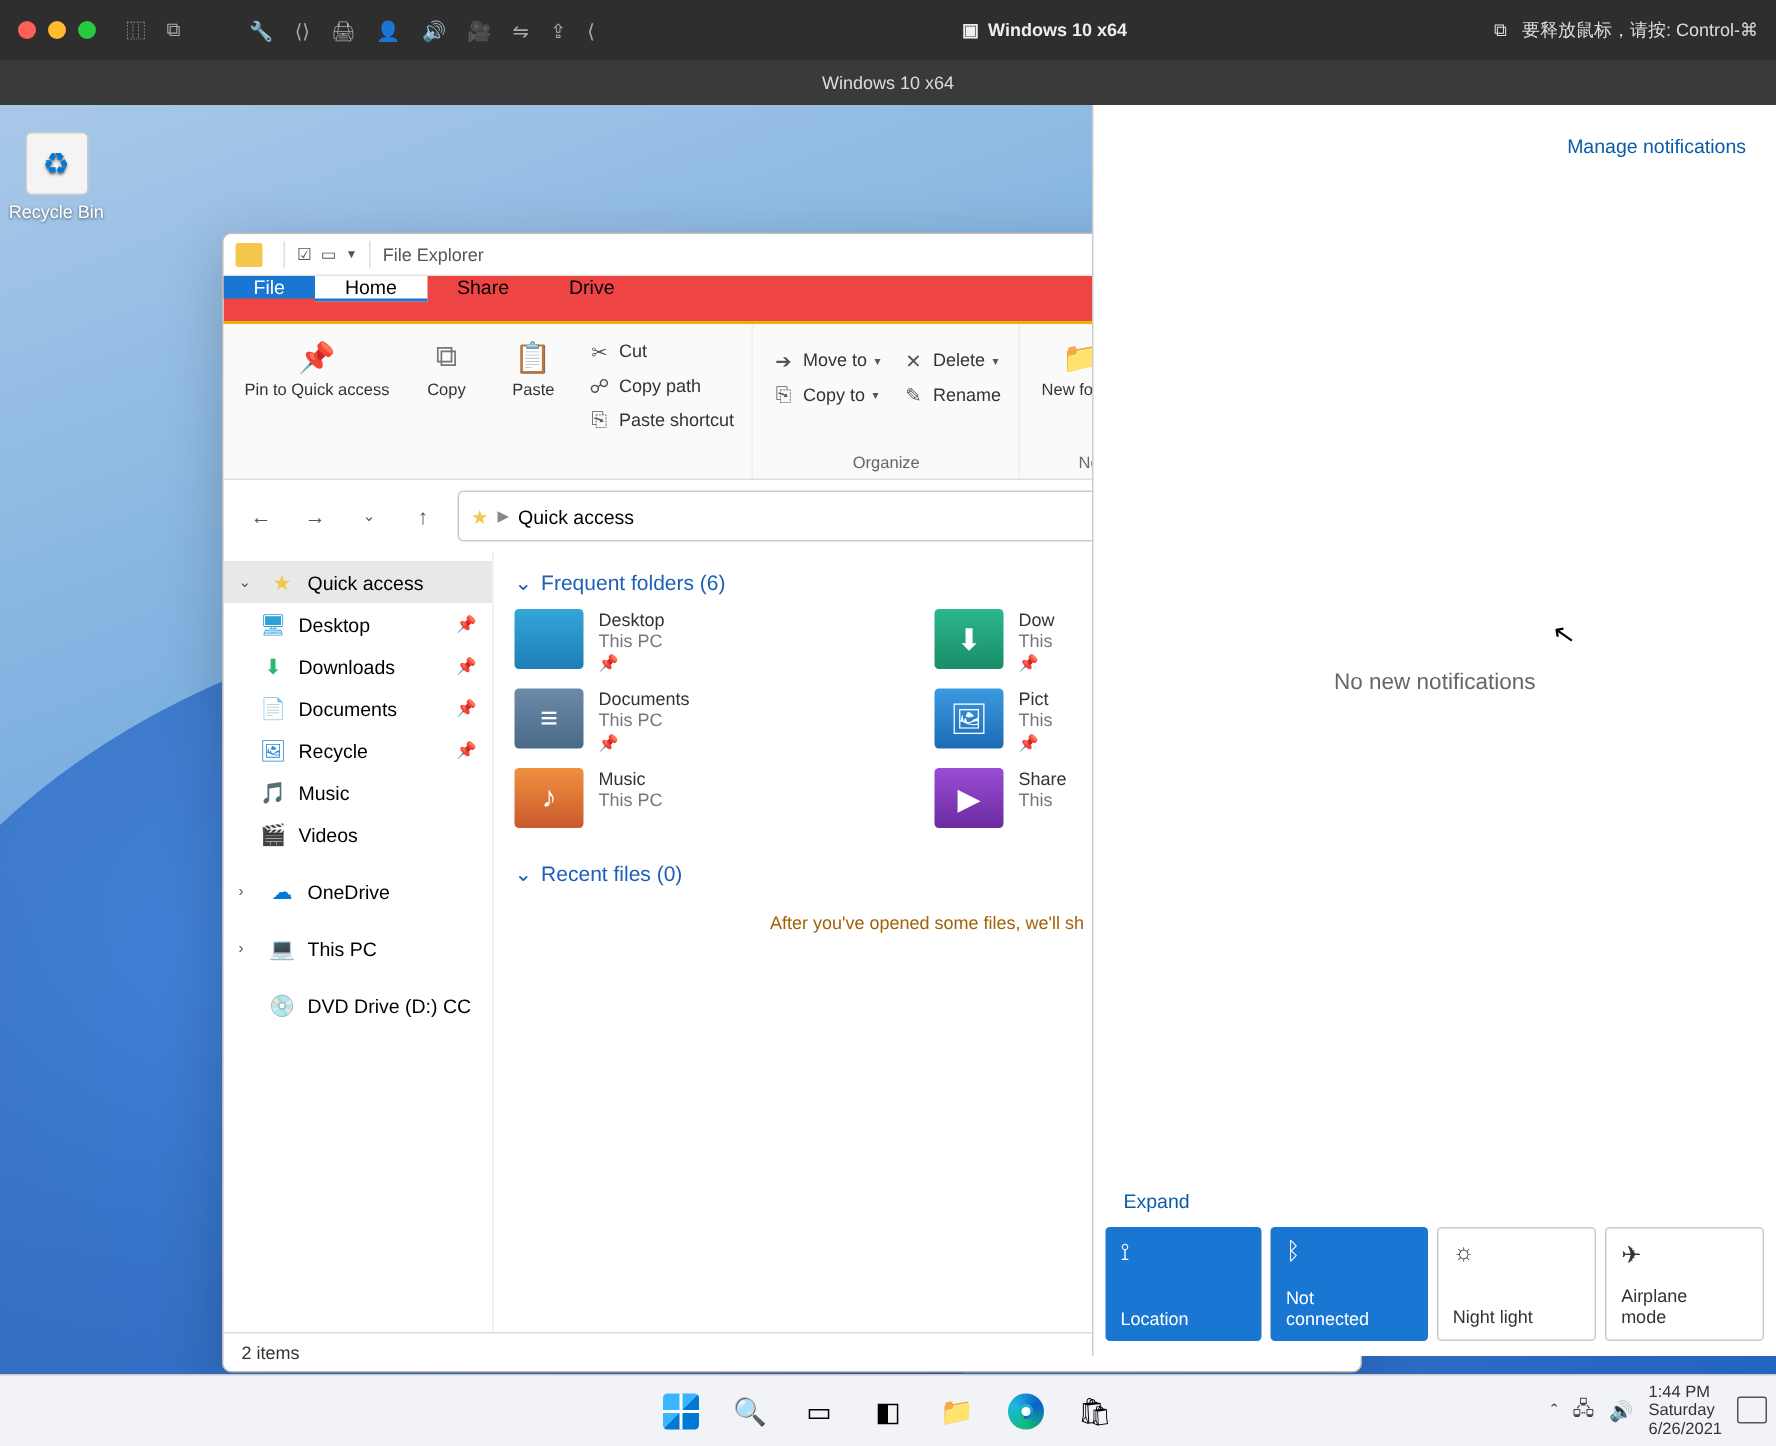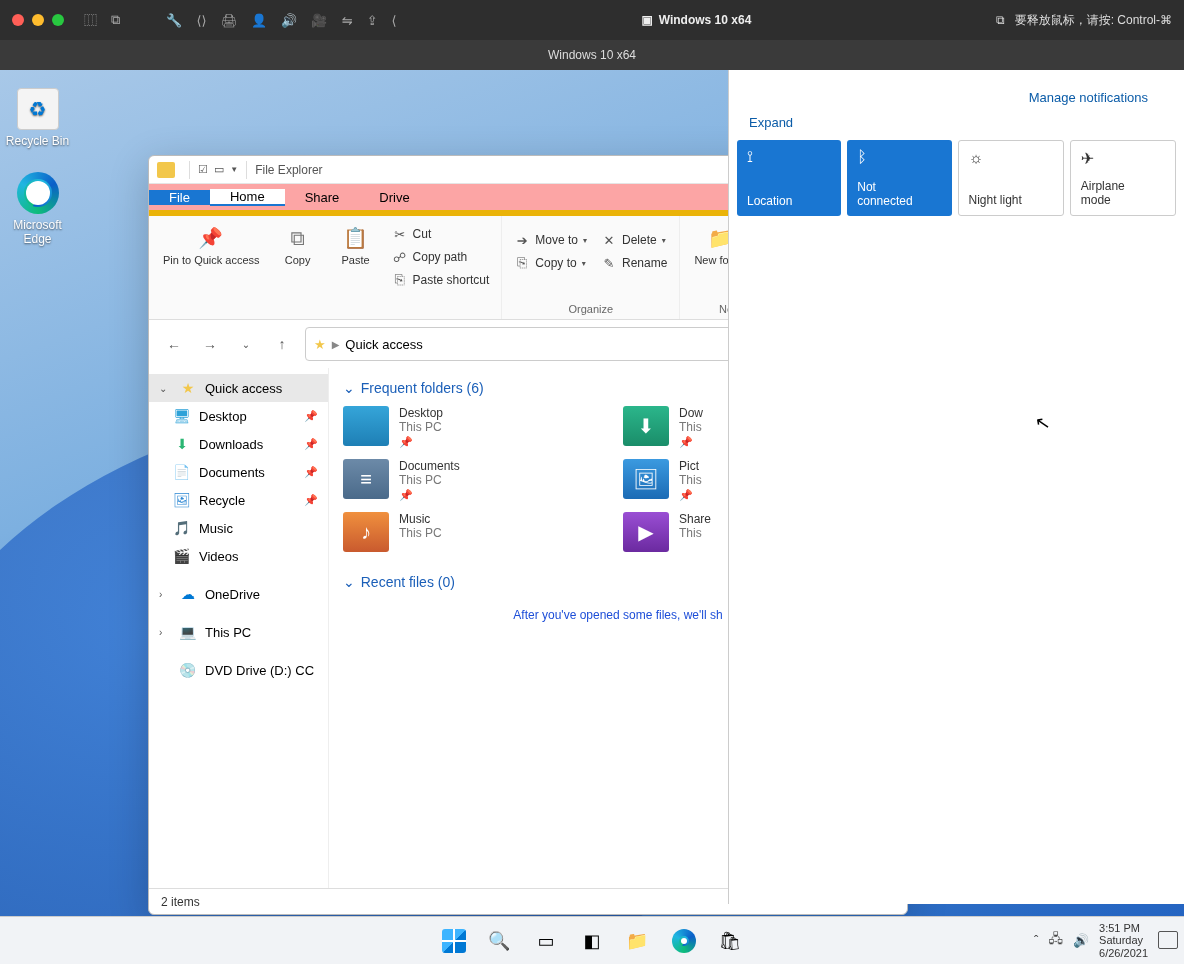--- a/index.html
+++ b/index.html
@@ -30,21 +30,21 @@
 .edge-ic::before{content:""; position:absolute; inset:7px; border-radius:50%; background:conic-gradient(from 200deg,#0ebc7a,#1fb6e1,#0b5fc9);}
 
 
 .explorer { position: absolute; top: 85px; left: 148px; width: 760px; height: 760px; background: #fff; border: 1px solid #bbb; border-radius: 6px; display:flex; flex-direction:column; overflow:hidden; box-shadow:0 10px 40px rgba(0,0,0,.2);}
 .titlebar { height: 28px; display: flex; align-items: center; padding: 0 8px; font-size: 12px; border-bottom:1px solid #e5e5e5;}
 .titlebar .folder-ic{width:18px;height:16px;background:#f2c74b;border-radius:2px;margin-right:6px;position:relative;}
 .titlebar .sep{width:1px;height:18px;background:#ddd;margin:0 8px;}
 .qat{display:flex;gap:6px;align-items:center;color:#555;font-size:11px;}
 .caret-down{font-size:8px;color:#555;}
 
-.ribbon-tabs { height: 32px; display: flex; align-items: center; background: #fca5a5; border-bottom:6px solid #eab308;}
+.ribbon-tabs { height: 32px; display: flex; align-items: flex-start; background: #ef4444; border-bottom:2px solid #eab308;}
 .ribbon-tab { padding: 0 20px; font-size: 13px; display: flex; align-items: center; cursor:pointer;}
 .ribbon-tab.active { background: #1976d2; color: #fff; }
 .ribbon-tab.sel { color:#000; background:#fff; border-bottom:2px solid #1976d2;padding-left:20px;}
 
 .ribbon { height: 104px; display: flex; border-bottom: 1px solid #ddd; background:#fafafa;}
 .ribbon-group { display: flex; flex-direction: column; padding: 4px 8px 2px; border-right: 1px solid #eee; }
 .ribbon-group-row { display: flex; flex: 1; align-items:flex-start; gap:6px;}
 .ribbon-btn { display: flex; flex-direction: column; align-items: center; justify-content:center; font-size: 11px; color: #333; padding: 4px 6px; text-align:center; gap:2px; cursor:pointer; min-width:52px;}
 .ribbon-btn .bi{width:28px;height:28px;display:flex;align-items:center;justify-content:center;font-size:20px;color:#777;}
 .ribbon-small-col{display:flex;flex-direction:column;gap:3px;padding-top:4px;}
@@ -69,27 +69,27 @@
 .side-sub{padding-left:24px;}
 
 .content { flex: 1; padding: 12px 14px; font-size: 13px; overflow:hidden;}
 .section-head { color: #1b5fb8; font-size: 14px; display:flex;align-items:center;gap:6px; margin-bottom:10px; cursor:pointer;}
 .folder-grid { display: grid; grid-template-columns: repeat(2, 260px); gap: 10px 20px; margin-bottom:22px;}
 .folder-item { display: flex; gap: 10px; align-items:flex-start; cursor:pointer;}
 .folder-thumb { width: 46px; height: 40px; border-radius: 3px; display:flex;align-items:center;justify-content:center;color:#fff;font-size:20px;}
 .folder-meta { font-size: 12px; color: #333;}
 .folder-meta .sub{color:#777;}
 .folder-meta .pin{color:#999;font-size:11px;margin-top:2px;}
-.recent-msg{color:#1d4ed8;font-size:12px;text-align:center;margin-top:18px;}
+.recent-msg{color:#a16207;font-size:12px;text-align:center;margin-top:18px;}
 
 .statusbar { height: 26px; border-top: 1px solid #ddd; font-size: 12px; color: #333; display:flex; align-items:center; padding:0 12px;}
 
 
 .action-center { position: absolute; top: 0; right: 0; width: 456px; height: 834px; background: #fff; border-left:1px solid #ccc; display:flex; flex-direction:column; }
-.ac-head { display:flex; justify-content:flex-end; padding: 20px 36px 10px; font-size: 13px; color: #0b5ca8; }
+.ac-head { display:flex; justify-content:flex-end; padding: 20px 20px 10px; font-size: 13px; color: #0b5ca8; }
 .ac-head span{cursor:pointer;}
 .ac-body { flex:1; display:flex; align-items:center; justify-content:center; color:#666; font-size:15px;}
 .ac-expand{padding:0 20px 10px;color:#0b5ca8;font-size:13px;cursor:pointer;}
 .ac-tiles { display:flex; gap:6px; padding: 0 8px 10px;}
 .ac-tile { flex:1; height: 76px; border-radius: 3px; padding: 8px 10px; font-size: 12px; display:flex; flex-direction:column; justify-content:space-between; cursor:pointer;}
 .ac-tile.on{background:#1976d2;color:#fff;}
 .ac-tile.off{background:#fff;border:1px solid #ccc;color:#333;}
 .ac-tile .ti{font-size:16px;}
 
 
@@ -142,24 +142,20 @@
   </div>
 
 <div class="desktop">
   <div class="wave"></div>
 
   <div class="desktop-icons">
     <div class="desktop-icon">
       <div class="ic bin"></div>
       <div>Recycle Bin</div>
     </div>
-    <div class="desktop-icon">
-      <div class="ic edge-ic"></div>
-      <div>Microsoft Edge</div>
-    </div>
   </div>
 
   <div class="explorer">
     <div class="titlebar">
       <div class="folder-ic"></div>
       <div class="sep"></div>
       <div class="qat">
         <span>☑</span>
         <span>▭</span>
         <span class="caret-down">▼</span>
@@ -385,20 +381,23 @@
 
     <div class="statusbar">
         <span>2 items</span>
       </div>
   </div>
 
   <div class="action-center">
     <div class="ac-head">
         <span>Manage notifications</span>
       </div>
+    <div class="ac-body">
+        <span>No new notifications</span>
+      </div>
     <div class="ac-expand"><span>Expand</span></div>
     <div class="ac-tiles">
       <div class="ac-tile on">
           <span class="ti">⟟</span>
           <span>Location</span>
         </div>
       <div class="ac-tile on">
           <span class="ti">ᛒ</span>
           <span><span>Not</span><br><span>connected</span></span>
         </div>
@@ -429,20 +428,20 @@
         </div>
       <div class="tb-ic">🛍</div>
     </div>
     <div class="taskbar-right">
       <div class="tray">
         <span>ˆ</span>
         <span>🖧</span>
         <span>🔊</span>
       </div>
       <div class="clock">
-        <div>3:51 PM</div>
+        <div>1:44 PM</div>
         <div>Saturday</div>
         <div>6/26/2021</div>
       </div>
       <div class="notif"></div>
     </div>
   </div>
 </div>
 
 </body></html>

